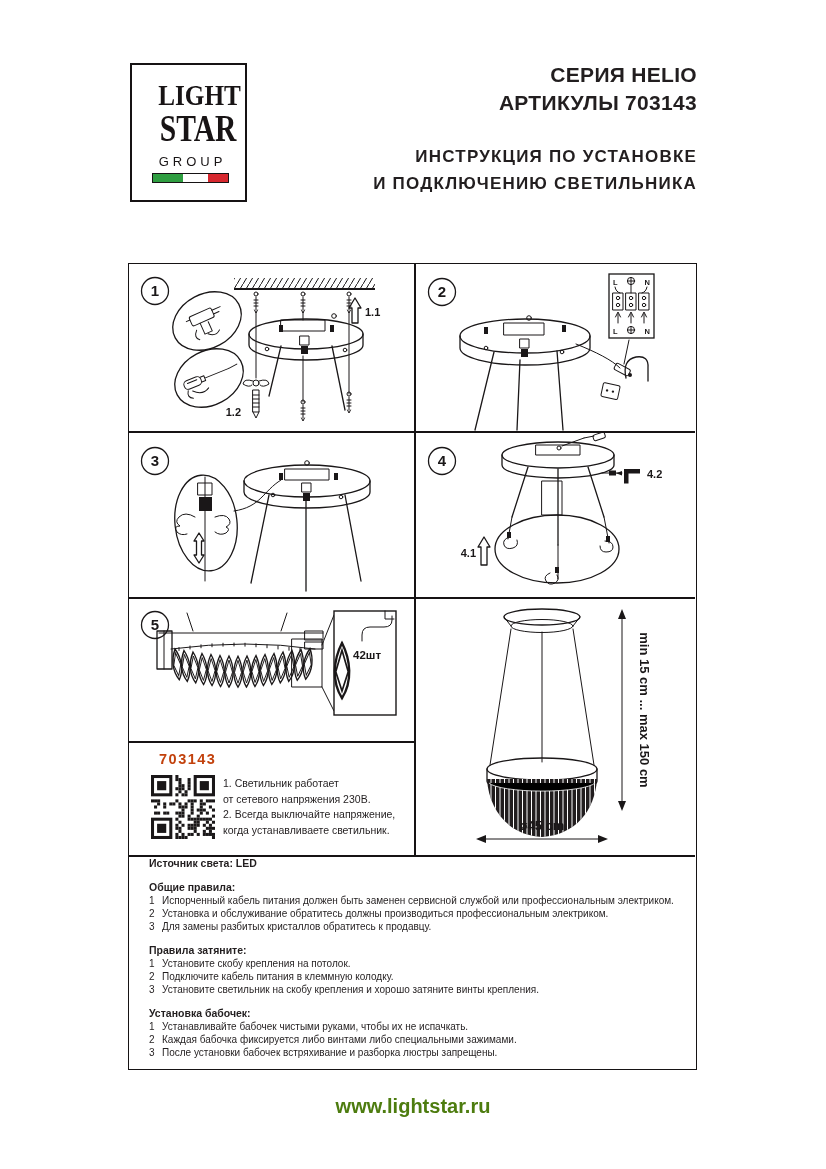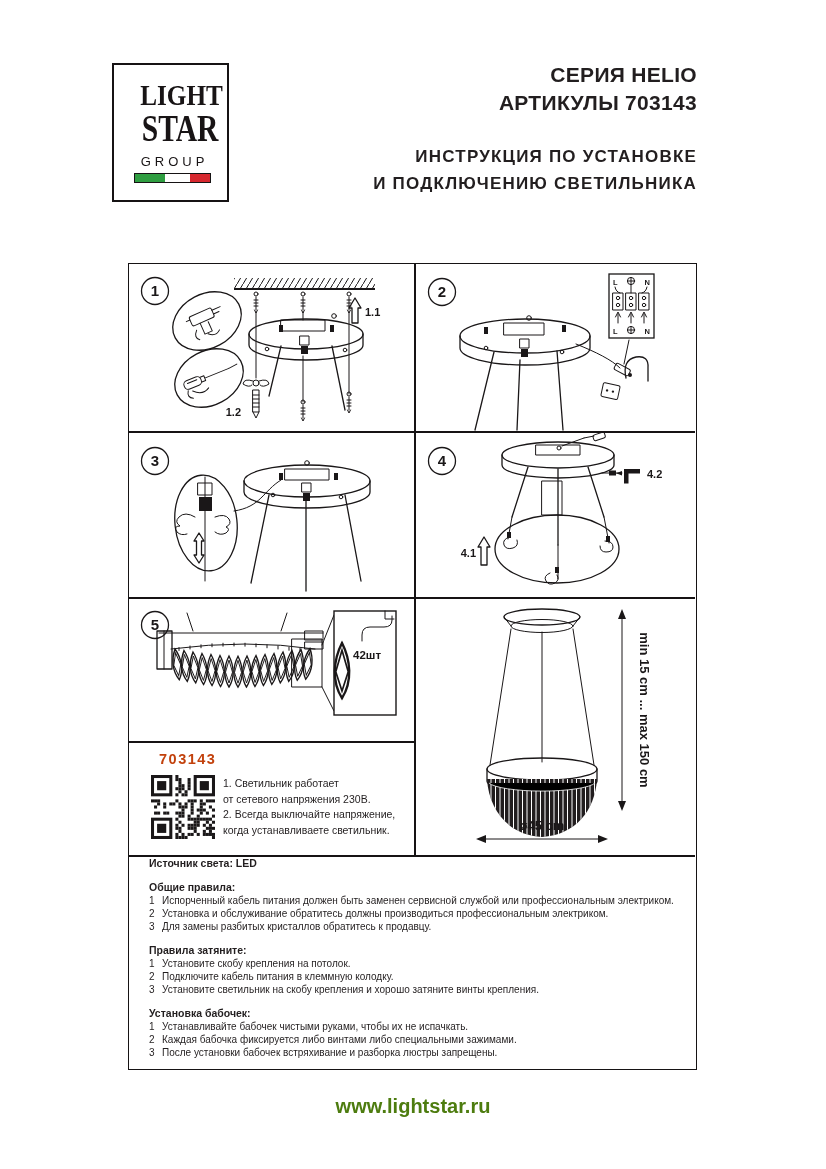--- a/index.html
+++ b/index.html
@@ -1,20 +1,20 @@
 <!DOCTYPE html>
 <html><head>
 <meta charset="utf-8">
 <style>
   *{margin:0;padding:0;box-sizing:border-box}
   html,body{background:#fff}
   .page{position:relative;width:826px;height:1169px;background:#fff;overflow:hidden;
         font-family:"Liberation Sans",sans-serif;color:#221e1f}
   
-  .logo-box{position:absolute;left:112px;top:63px;width:117px;height:139px;border:2px solid #161314}
+  .logo-box{position:absolute;left:130px;top:63px;width:117px;height:139px;border:2px solid #161314}
   .logo-line{position:absolute;left:20px;width:77px;text-align:center;
              font-family:"Liberation Serif",serif;font-weight:bold;color:#181415;line-height:1}
   .logo-l1{top:15px;font-size:30px;transform:scaleX(.84)}
   .logo-l2{top:45px;font-size:37px;transform:scaleX(.80)}
   .logo-l3{top:90px;font-family:"Liberation Sans",sans-serif;font-weight:normal;
            font-size:13px;letter-spacing:4px;transform:none;text-indent:4px}
   .logo-flag{position:absolute;left:20px;top:108px;width:77px;height:10px;border:1.6px solid #161314;display:flex}
   .flag-green{width:40%;height:100%}
   .flag-white{width:33%;height:100%;background:#fff}
   .flag-red{width:27%;height:100%}

